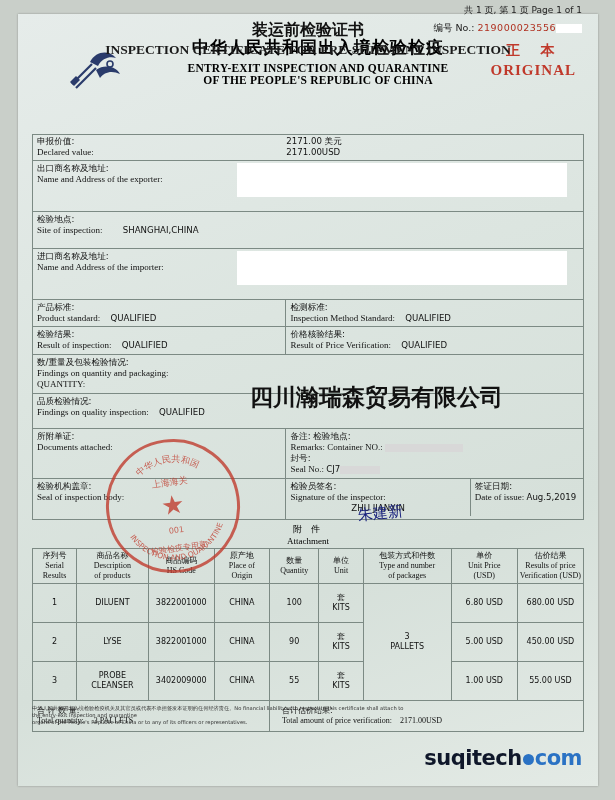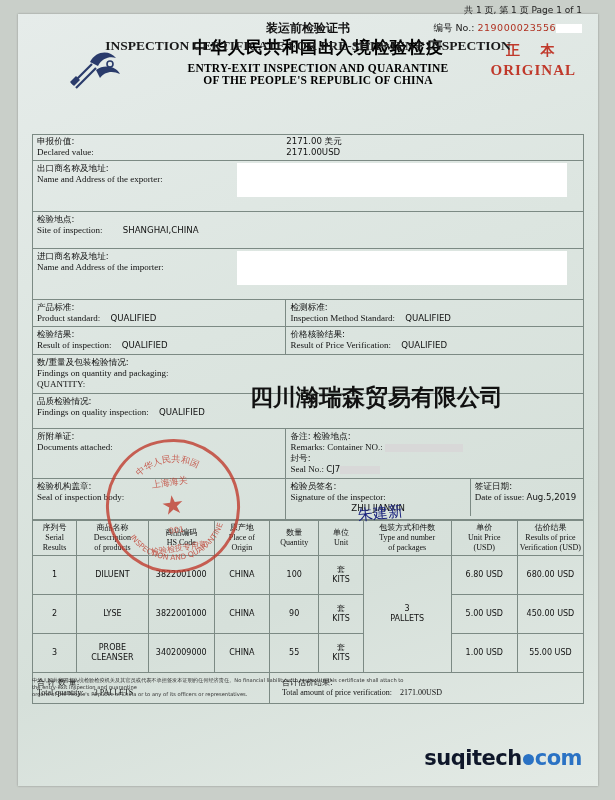--- a/index.html
+++ b/index.html
@@ -32,21 +32,21 @@
   .titles{position:absolute;left:120px;top:16px;width:360px;text-align:center;}
   .t-cn{font-size:17px;font-weight:bold;letter-spacing:1px;color:#000000;font-family:"DejaVu Sans",sans-serif;}
   .t-en1{font-size:11.5px;font-weight:bold;letter-spacing:.2px;margin-top:3px;}
   .t-en2{font-size:11.5px;font-weight:bold;letter-spacing:.2px;}
   .orig{
     position:absolute;right:22px;top:22px;text-align:center;color:#c0392b;
   }
   .orig .o-cn{font-size:14px;font-weight:bold;letter-spacing:6px;font-family:Liberation Mono, monospace;}
   .orig .o-en{font-size:15px;font-weight:bold;letter-spacing:1px;margin-top:2px;}
   .sub{position:relative;text-align:center;margin-top:2px;}
-  .s-cn{font-size:12px;font-weight:bold;font-family:"DejaVu Sans",sans-serif;color:#111;}
+  .s-cn{font-size:16px;font-weight:bold;font-family:"DejaVu Sans",sans-serif;color:#111;}
   .s-en{font-size:13.5px;font-weight:bold;color:#1a1a1a;margin-top:1px;}
   .pageno{
     position:absolute;right:16px;top:0;font-size:9px;color:#222;text-align:left;
     font-family:"DejaVu Sans",sans-serif;
   }
   .nono{
     position:absolute;right:16px;top:16px;font-size:9.5px;color:#222;
     font-family:"DejaVu Sans",sans-serif;
   }
   .nono .redno{color:#b03020;letter-spacing:.5px;}
@@ -335,20 +335,24 @@
                 </div>
               </td>
             </tr>
           </tbody>
               </table>
         </td>
       </tr>
     </tbody>
       </table>
 
+    <div class="attach-label">
+      <div class="a-cn">附 件</div>
+      <div>Attachment</div>
+    </div>
 
     <table class="att">
       <colgroup>
         <col style="width:8%">
           <col style="width:13%">
           <col style="width:12%">
         <col style="width:10%">
           <col style="width:9%">
           <col style="width:8%">
         <col style="width:16%">

